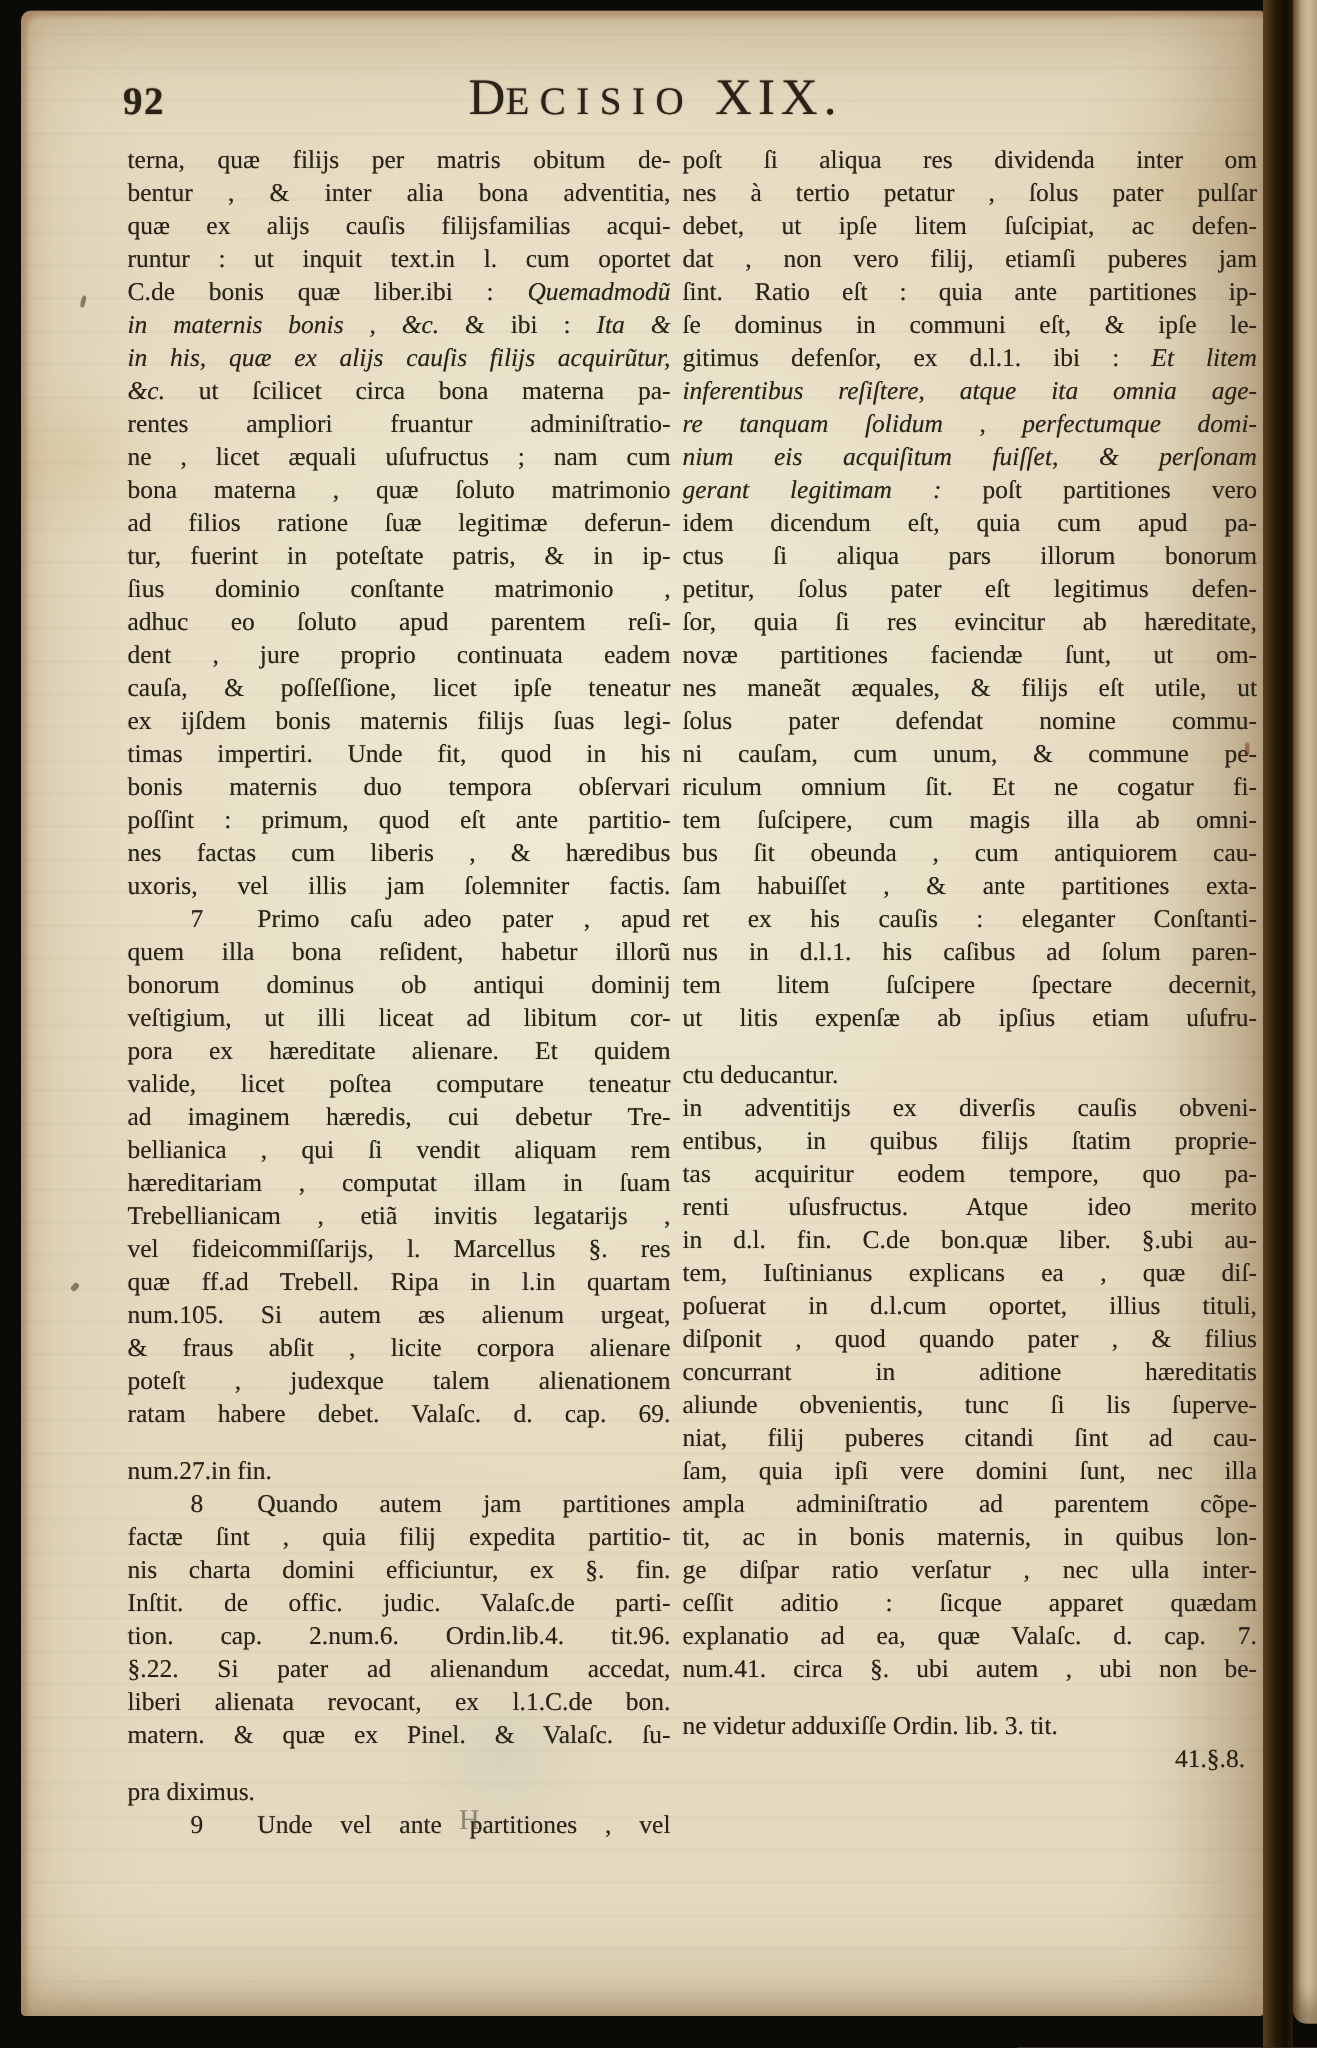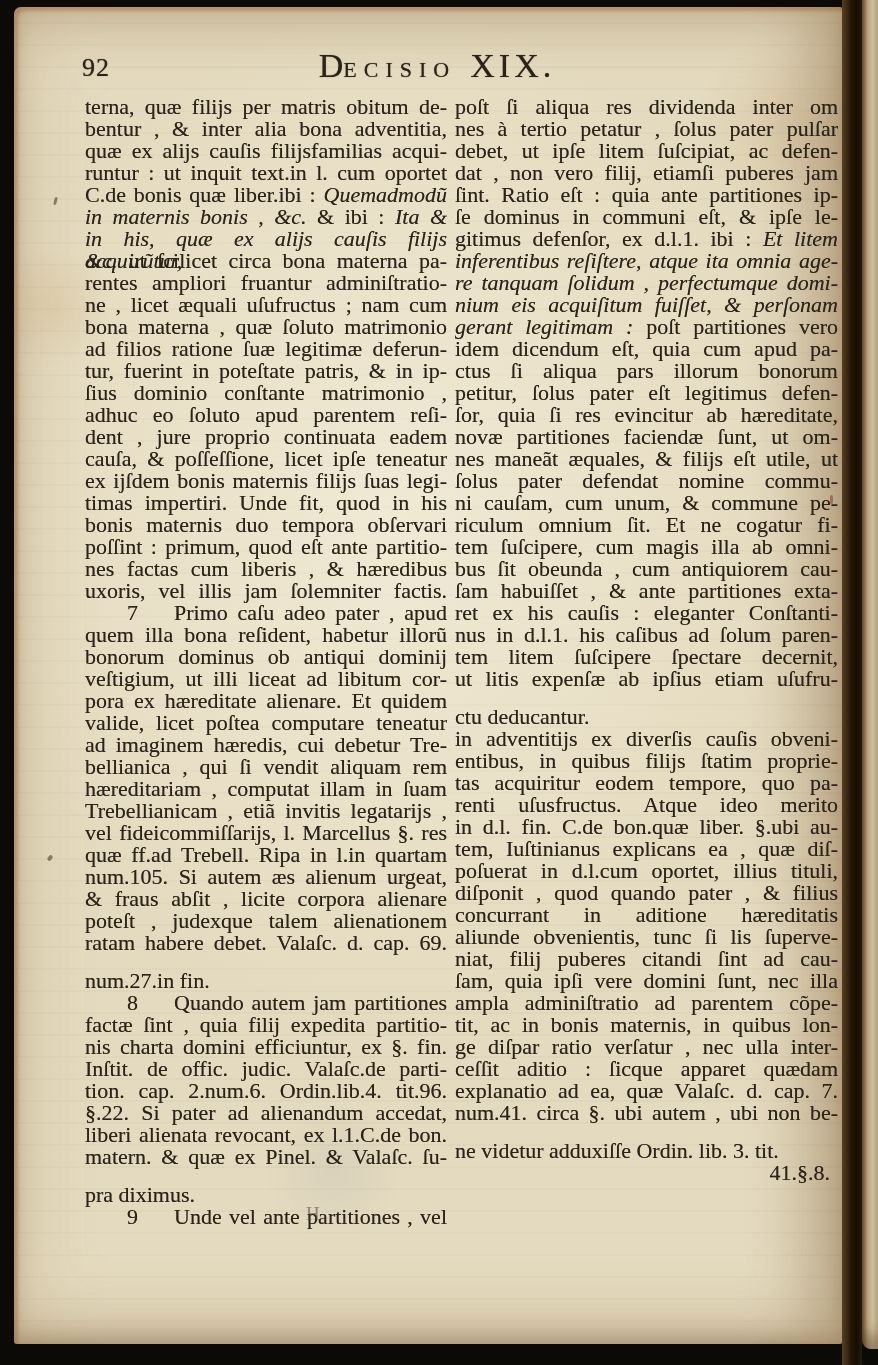--- a/index.html
+++ b/index.html
@@ -18,29 +18,29 @@
       repeating-linear-gradient(0deg, rgba(140,130,105,0.05) 0 2px, rgba(0,0,0,0) 2px 22px);
     box-shadow:
       inset 0 0 80px rgba(150,110,60,0.28),
       inset -34px 0 60px rgba(110,75,40,0.30),
       inset 4px 4px 3px rgba(155,85,45,0.35),
       inset 0 -8px 18px rgba(90,60,30,0.25);
     border-radius:7px 2px 2px 3px;
     color:#2b2318;
   }
 
-  .pagenum{position:absolute;left:68px;top:46px;font-size:26px;font-weight:normal;letter-spacing:1px;
+  .pagenum{position:absolute;left:68px;top:46px;font-size:26px;font-weight:bold;letter-spacing:1px;
     text-shadow:0 0 1px rgba(43,35,24,0.7);}
   .header{position:absolute;left:423px;top:40px;transform:translateX(-50%);white-space:nowrap;
     text-shadow:0 0 1px rgba(43,35,24,0.6);}
   .hd-init{font-size:34px;}
-  .hd-rest{font-size:22px;letter-spacing:7px;}
+  .hd-rest{font-size:26px;letter-spacing:7px;}
   .hd-num{font-size:34px;letter-spacing:4px;margin-left:14px;}
 
-  .col{position:absolute;top:89px;font-size:22px;}
+  .col{position:absolute;top:89px;font-size:17px;}
   .col-left{left:71px;width:362px;}
   .col-right{left:441px;width:383px;}
   .line{height:22px;line-height:22px;text-align:justify;text-align-last:justify;white-space:nowrap0;
     text-shadow:0 0 0.5px rgba(43,35,24,0.55);}
   .line.end{text-align-last:left;margin-top:16px;}
   .line.right{text-align-last:right;padding-right:8px;}
   .pnum{display:inline-block;margin-left:42px;margin-right:36px;}
   .it{font-style:italic;}
 
   .sig{position:absolute;left:292px;top:1196px;font-size:19px;color:rgba(72,66,52,0.55);

